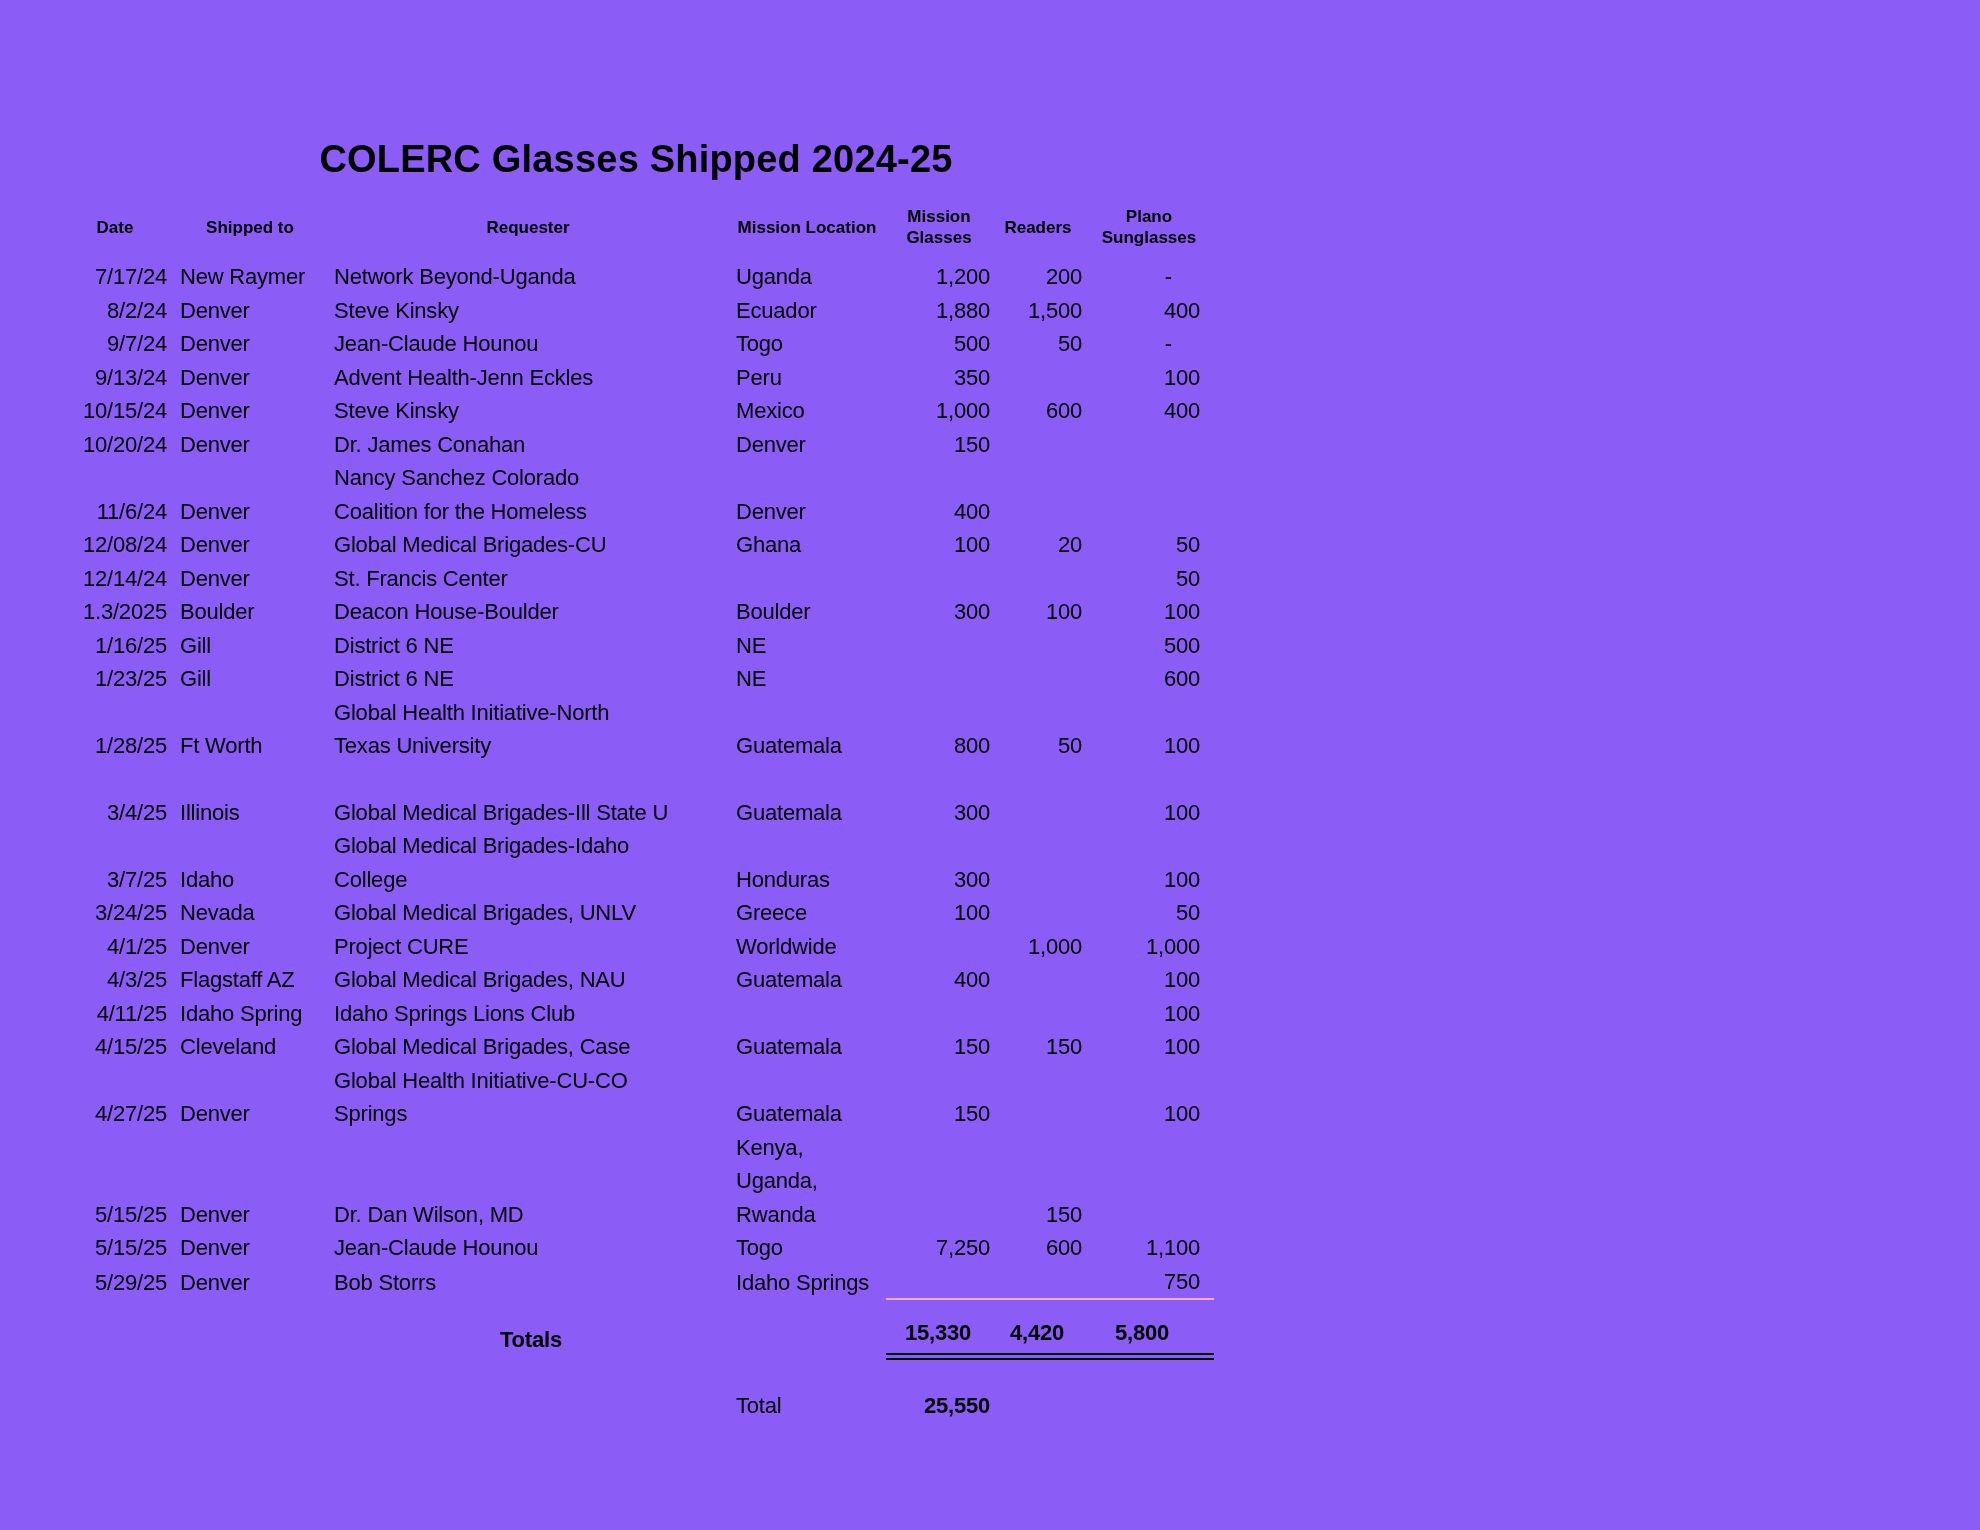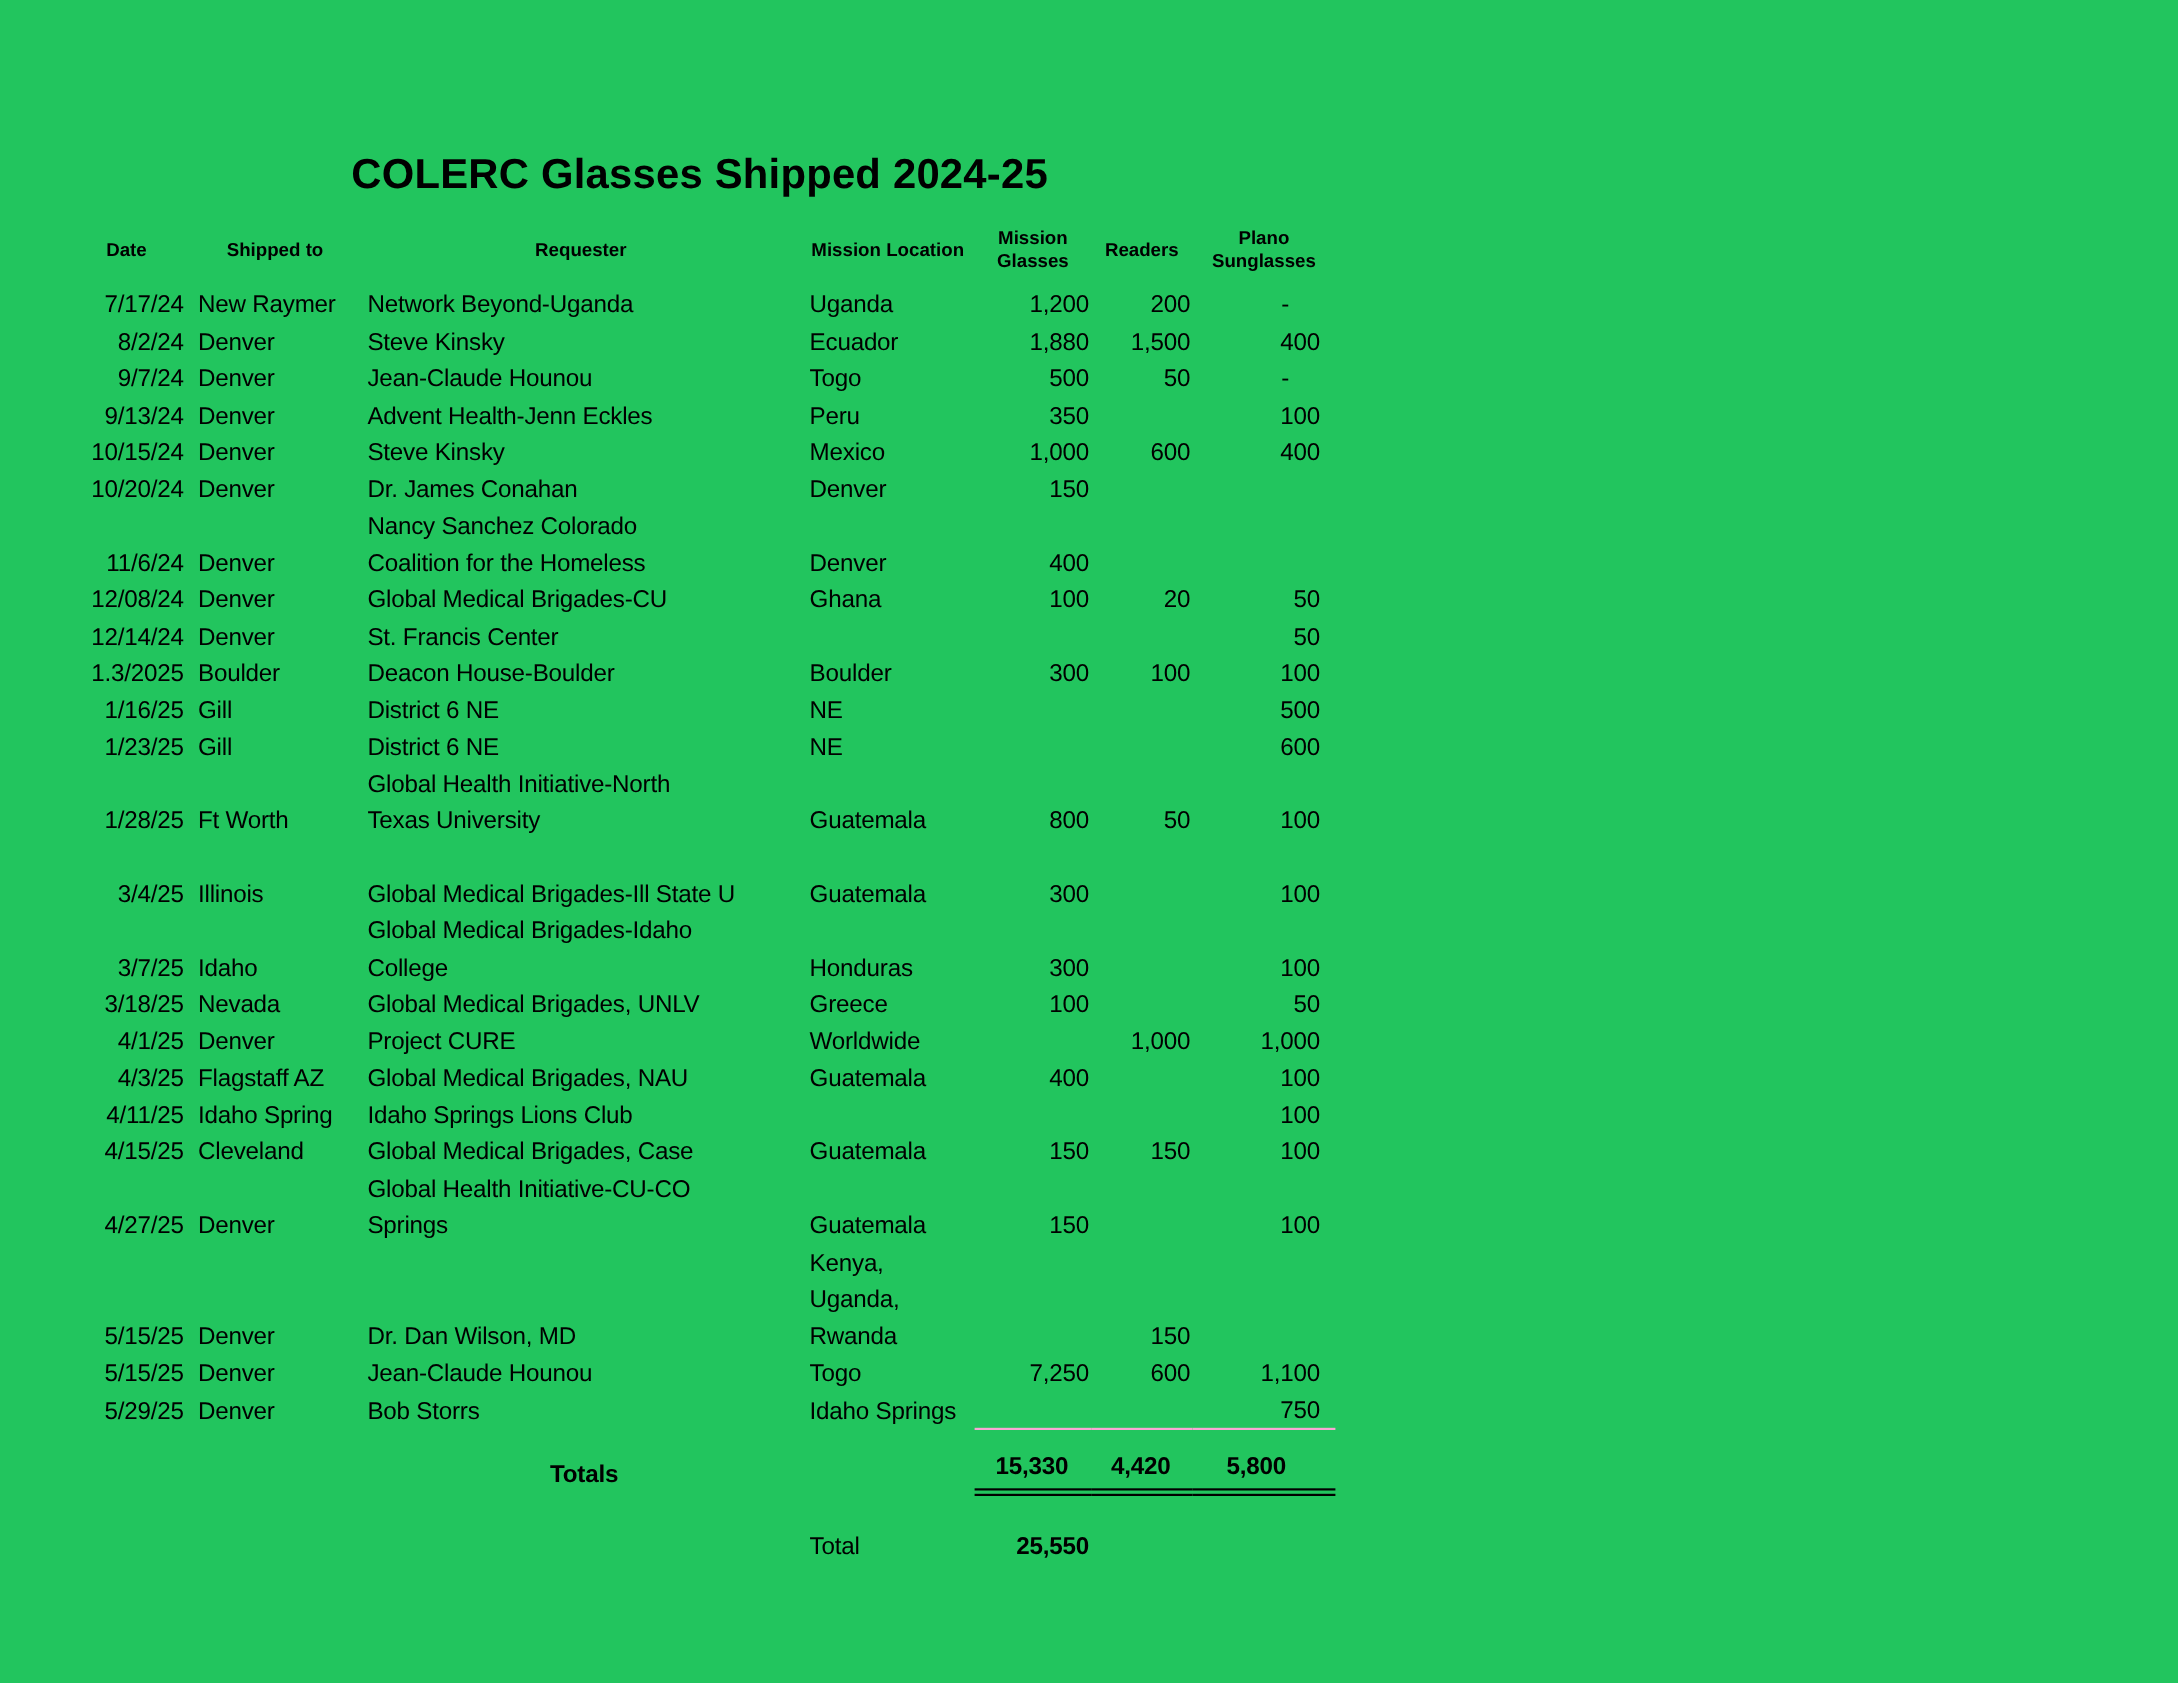--- a/index.html
+++ b/index.html
@@ -1,20 +1,20 @@
 <!DOCTYPE html>
 <html><head>
 <meta charset="utf-8">
 <style>
   html,body{margin:0;padding:0;background:#ffffff;}
   .page{
     position:relative;
     width:1980px;
     height:1530px;
-    background:#22c55e;
+    background:#8b5cf6;
     color:#000000;
     font-family:"Liberation Sans", sans-serif;
     overflow:hidden;
   }
   .title{
     position:absolute;
     left:58px; top:138px;
     width:1156px;
     margin:0;
     text-align:center;
@@ -236,21 +236,21 @@
           <td class="c-date">3/7/25</td>
           <td class="c-ship">Idaho</td>
           <td class="c-req wrap">Global Medical Brigades-Idaho
 College</td>
           <td class="c-loc wrap">Honduras</td>
           <td class="c-num c-mg">300</td>
           <td class="c-num c-rd"></td>
           <td class="c-num c-pl">100</td>
         </tr>
         <tr>
-          <td class="c-date">3/18/25</td>
+          <td class="c-date">3/24/25</td>
           <td class="c-ship">Nevada</td>
           <td class="c-req wrap">Global Medical Brigades, UNLV</td>
           <td class="c-loc wrap">Greece</td>
           <td class="c-num c-mg">100</td>
           <td class="c-num c-rd"></td>
           <td class="c-num c-pl">50</td>
         </tr>
         <tr>
           <td class="c-date">4/1/25</td>
           <td class="c-ship">Denver</td>

